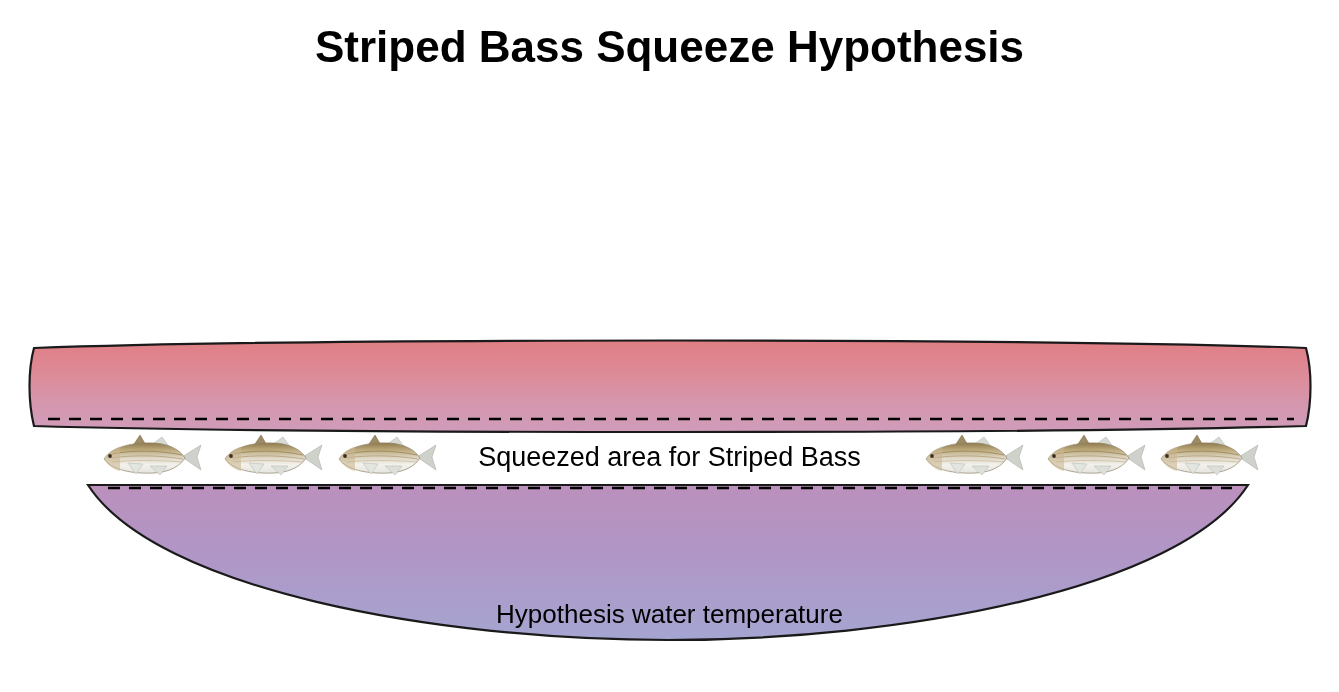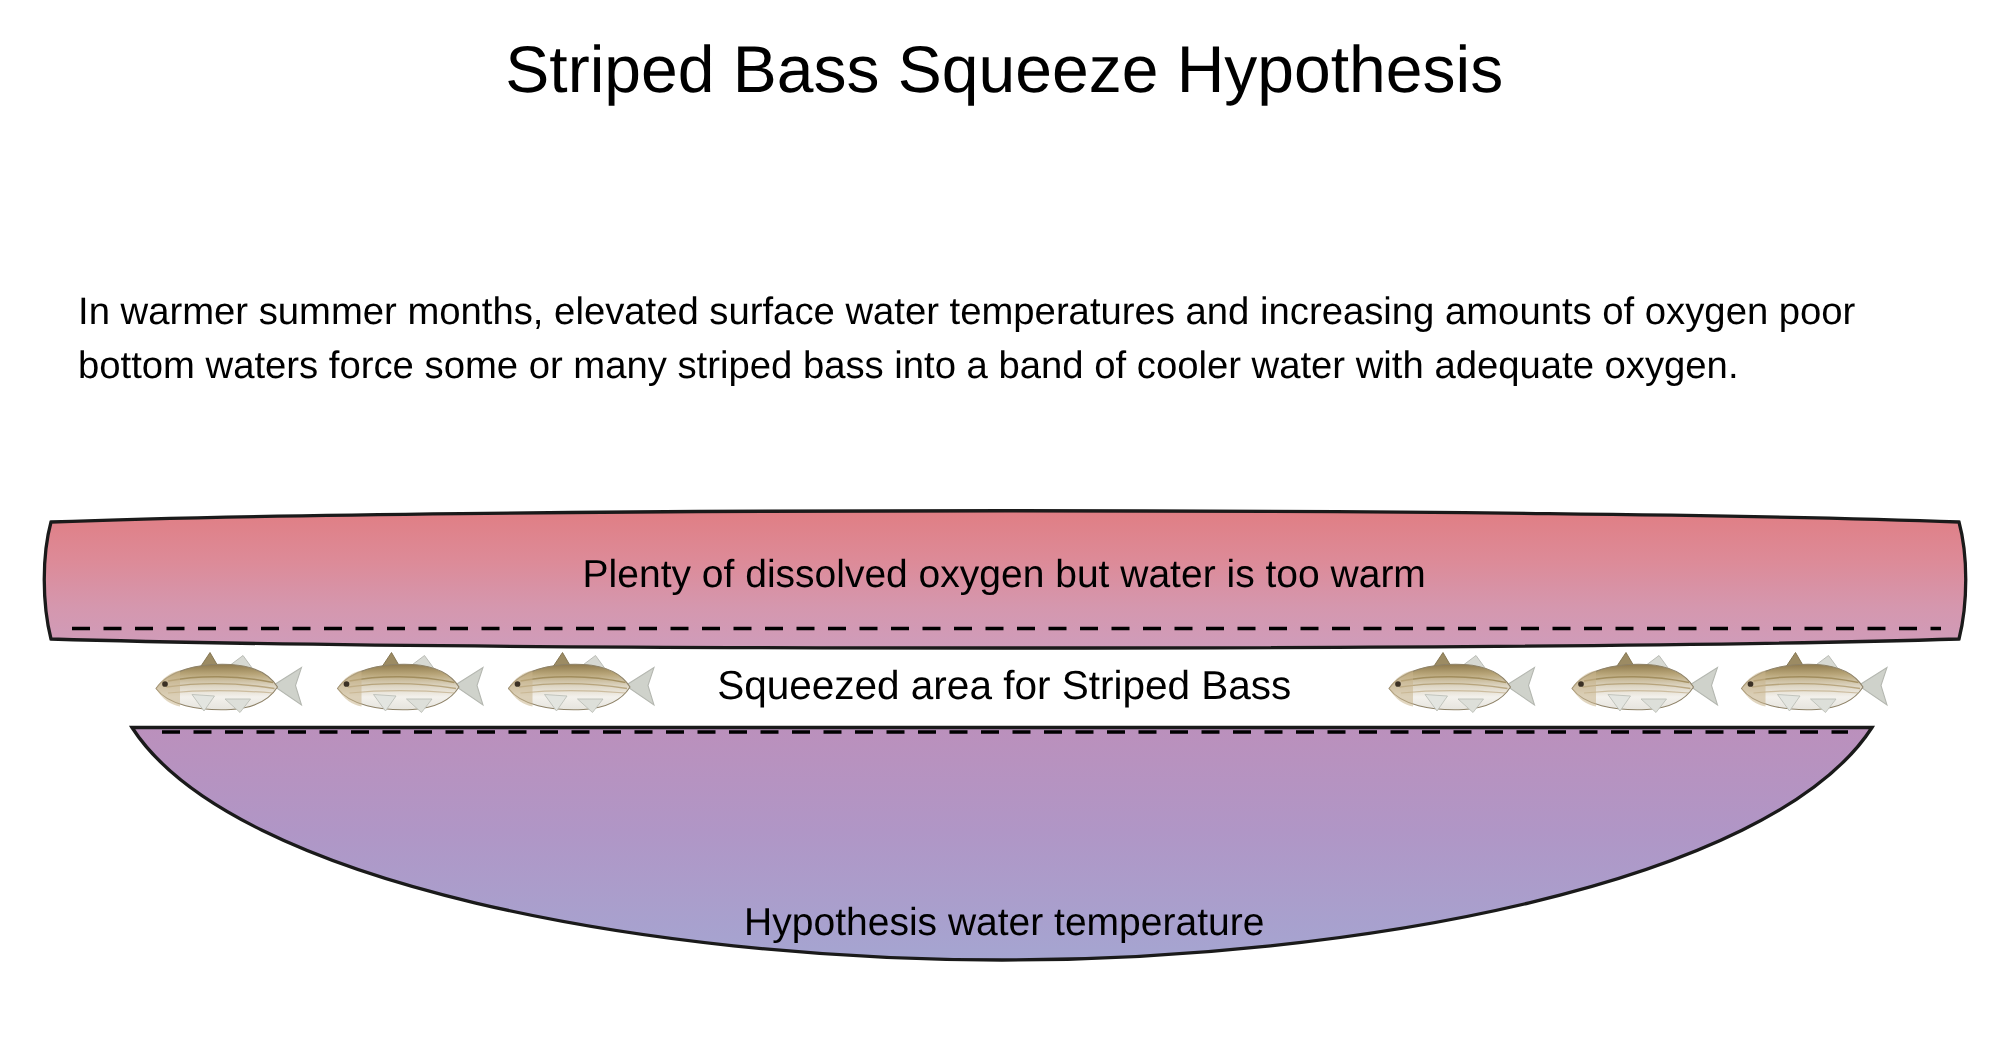--- a/index.html
+++ b/index.html
@@ -22,21 +22,21 @@
   }
 
   
   #title {
     position: absolute;
     left: 0;
     top: 22px;
     width: 1339px;
     text-align: center;
     font-size: 44px;
-    font-weight: normal;
+    font-weight: bold;
     color: #000000;
     letter-spacing: 0px;
     line-height: 1.15;
   }
 
   
   #body-text {
     position: absolute;
     left: 52px;
     top: 190px;
@@ -109,21 +109,20 @@
   }
   .fish svg { display: block; width: 108px; height: 56px; }
 </style>
 </head>
 <body>
 
 <div id="slide">
 
   <div id="title">Striped Bass Squeeze Hypothesis</div>
 
-  <div id="body-text">In warmer summer months, elevated surface water temperatures and increasing amounts of oxygen poor bottom waters force some or many striped bass into a band of cooler water with adequate oxygen.</div>
 
   <div id="diagram">
     <svg viewBox="0 0 1339 330" xmlns="http://www.w3.org/2000/svg">
       <defs>
         <linearGradient id="gradWarm" x1="0" y1="0" x2="0" y2="1">
           <stop offset="0%" stop-color="#e07e84"></stop>
           <stop offset="35%" stop-color="#dd8a97"></stop>
           <stop offset="70%" stop-color="#d597ae"></stop>
           <stop offset="100%" stop-color="#cf9cba"></stop>
         </linearGradient>
@@ -313,21 +312,20 @@
         <path d="M13 28 C34 25, 60 25, 85 29" stroke="#a89162" stroke-width="0.9" fill="none" opacity="0.7"></path>
         <path d="M14 32 C34 30, 60 30, 84 32" stroke="#b9a278" stroke-width="0.8" fill="none" opacity="0.6"></path>
         <path d="M30 33 L38 44 L45 34 Z" fill="#e3e5e0" stroke="#bcbfb8" stroke-width="0.6"></path>
         <path d="M52 36 L62 45 L69 36 Z" fill="#dddfd9" stroke="#bcbfb8" stroke-width="0.6"></path>
         <path d="M6 29 C10 22, 16 18, 22 17 L22 41 C16 40, 10 36, 6 29 Z" fill="#c8b58d" opacity="0.55"></path>
         <circle cx="12" cy="26" r="1.9" fill="#3a3024"></circle>
       </svg>
     </div>
   </div>
 
-  <div class="diagram-label" id="label-warm">Plenty of dissolved oxygen but water is too warm</div>
 
   <div class="diagram-label" id="label-squeeze">Squeezed area for Striped Bass</div>
 
   <div class="diagram-label" id="label-cold">
     <div>Hypothesis water temperature</div>
     
   </div>
 
 </div>
 

